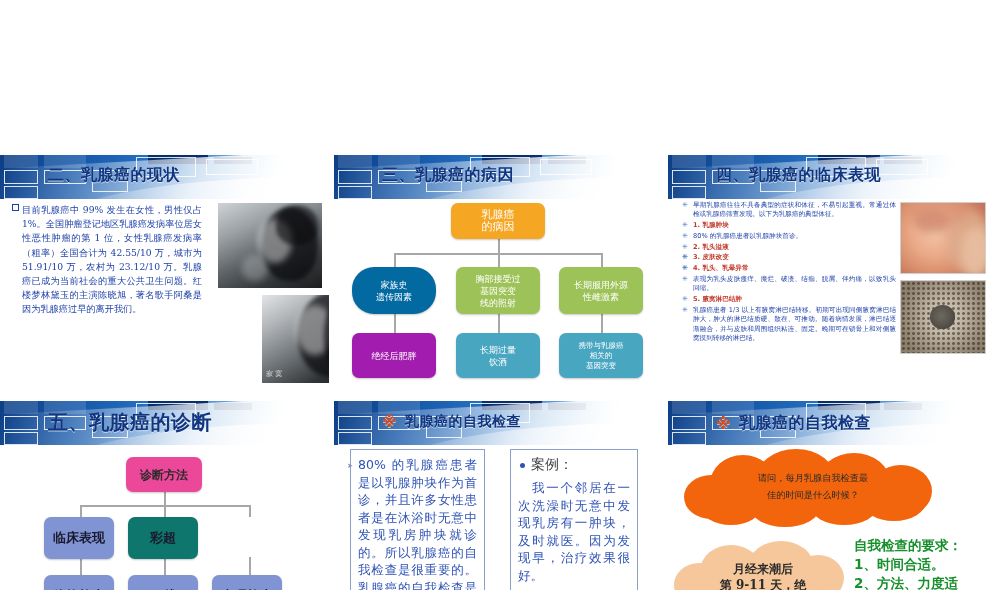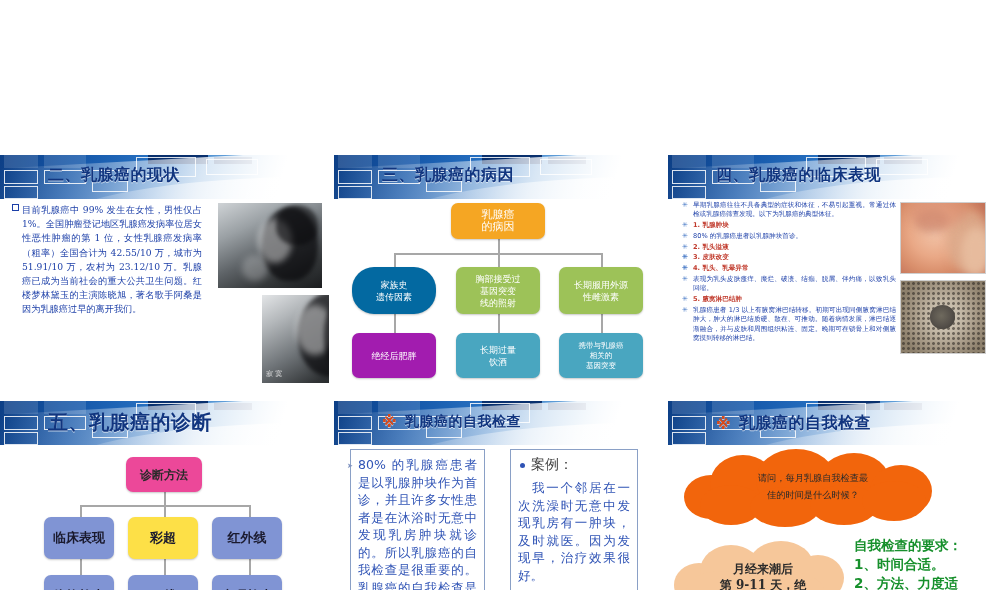--- a/index.html
+++ b/index.html
@@ -262,22 +262,21 @@
       <div class="conn" style="left:80px;top:48px;width:1.5px;height:12px;"></div>
       <div class="conn" style="left:164px;top:48px;width:1.5px;height:12px;"></div>
       <div class="conn" style="left:249px;top:48px;width:1.5px;height:12px;"></div>
       <div class="conn" style="left:80px;top:100px;width:1.5px;height:18px;"></div>
       <div class="conn" style="left:164px;top:100px;width:1.5px;height:18px;"></div>
       <div class="conn" style="left:249px;top:100px;width:1.5px;height:18px;"></div>
 
       <div class="node" style="left:126px;top:0px;width:76px;height:35px;background:#ec4899;color:#2b2b2b;font-size:12px;font-weight:bold;">诊断方法</div>
 
       <div class="node" style="left:44px;top:60px;width:70px;height:42px;background:#8094d4;color:#1a1a2e;font-size:13px;font-weight:bold;">临床表现</div>
-      <div class="node" style="left:128px;top:60px;width:70px;height:42px;background:#fde047;color:#1a1a2e;font-size:13px;font-weight:bold;">彩超</div>
-      <div class="node" style="left:212px;top:60px;width:70px;height:42px;background:#8094d4;color:#1a1a2e;font-size:13px;font-weight:bold;">红外线</div>
+      <div class="node" style="left:128px;top:60px;width:70px;height:42px;background:#0f766e;color:#1a1a2e;font-size:13px;font-weight:bold;">彩超</div>
 
       <div class="node" style="left:44px;top:118px;width:70px;height:42px;background:#8094d4;color:#1a1a2e;font-size:13px;font-weight:bold;">体格检查</div>
       <div class="node" style="left:128px;top:118px;width:70px;height:42px;background:#8094d4;color:#1a1a2e;font-size:13px;font-weight:bold;">X 线</div>
       <div class="node" style="left:212px;top:118px;width:70px;height:42px;background:#8094d4;color:#1a1a2e;font-size:13px;font-weight:bold;">病理检查</div>
     </div>
   </div>
 
   <div class="slide col1 row1">
     <div class="banner">
       <div class="bg"></div>

